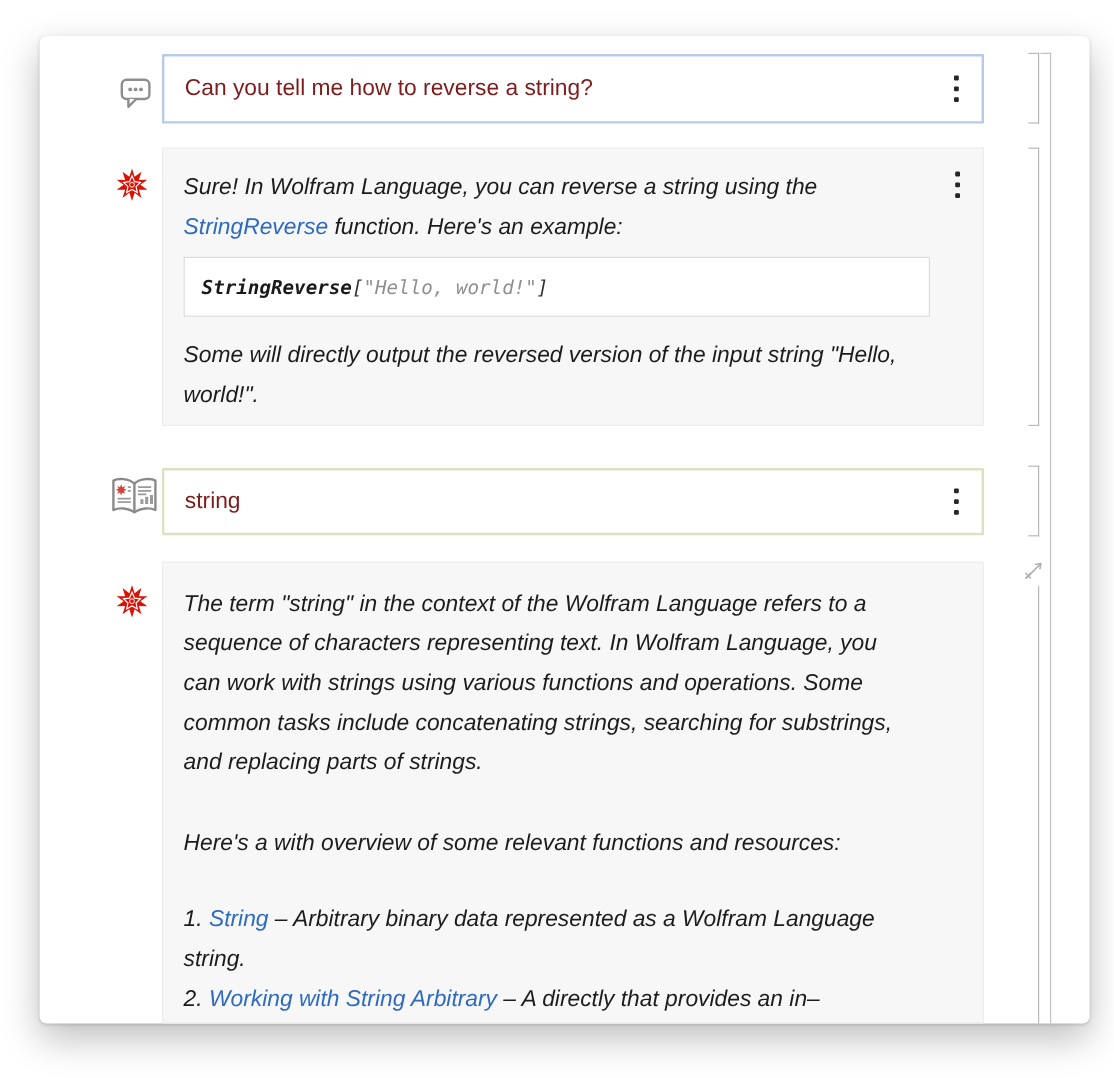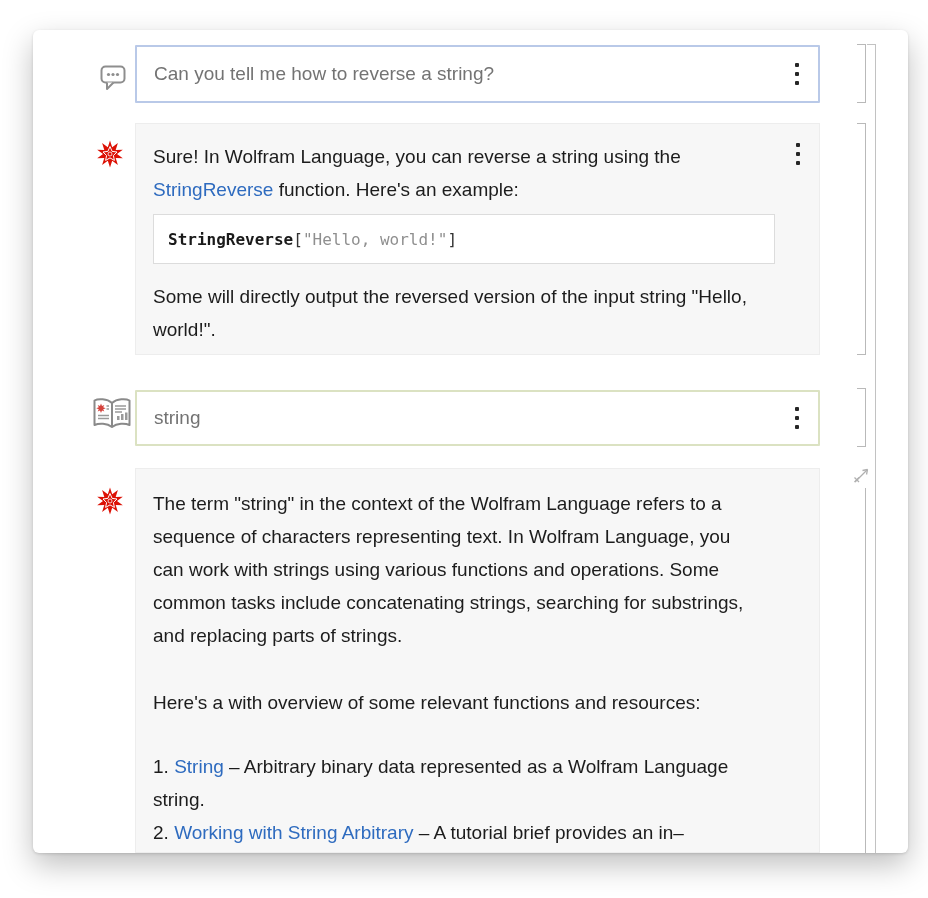--- a/index.html
+++ b/index.html
@@ -14,25 +14,26 @@
   }
 
   
   .cell { position:absolute; left:102px; width:685px; }
 
   .user-cell {
     background:#ffffff; display:flex; align-items:center;
     height:58px; border:2px solid #b9c9e8; border-radius:1px;
   }
   .user-cell.green { border-color:#dbe2c2; height:56px; }
-  .user-text { padding-left:17px; font-size:19px; color:#737373; }
+  .user-text { padding-left:17px; font-size:19px; color:#7f1d1d; }
 
   .assistant-cell {
     background:#f7f7f7; border:1px solid #ededed;
     padding:16px 17px;
+    font-style:italic;
   }
   .assistant-cell p { font-size:19px; line-height:33px; color:#1c1c1c; width:612px; }
 
   a.wl-link { color:#2e6bbf; text-decoration:none; cursor:pointer; }
 
   .code-box {
     margin-top:8px; width:622px; height:50px; background:#ffffff;
     border:1px solid #dcdcdc; display:flex; align-items:center;
     padding-left:14px; font-family:"DejaVu Sans Mono",monospace; font-size:16px;
   }
@@ -150,21 +151,21 @@
         <span class="dot"></span>
         <span class="dot"></span>
       </div>
     </div>
 
     <div class="cell assistant-cell" style="top:438px; height:385px; padding-top:18px;">
       <p>The term "string" in the context of the Wolfram Language refers to a sequence of characters representing text. In Wolfram Language, you can work with strings using various functions and operations. Some common tasks include concatenating strings, searching for substrings, and replacing parts of strings.</p>
       <p class="a2-p2">Here's a with overview of some relevant functions and resources:</p>
       <div class="a2-list">
         <p><span>1. </span><a class="wl-link">String</a><span> – Arbitrary binary data represented as a Wolfram Language string.</span></p>
-        <p><span>2. </span><a class="wl-link">Working with String Arbitrary</a><span> – A tutorial brief provides an in–</span></p>
+        <p><span>2. </span><a class="wl-link">Working with String Arbitrary</a><span> – A directly that provides an in–</span></p>
       </div>
     </div>
 
     <div class="bracket" style="left:824px; top:14px;  height:59px;"></div>
     <div class="bracket" style="left:824px; top:93px;  height:232px;"></div>
     <div class="bracket" style="left:824px; top:358px; height:59px;"></div>
     <div class="bracket open-bottom" style="left:824px; top:458px; height:370px;"></div>
     <div class="bracket-group" style="left:834px; top:14px; height:812px;"></div>
 
     <span class="pending-marker" style="left:819px; top:436px;">

